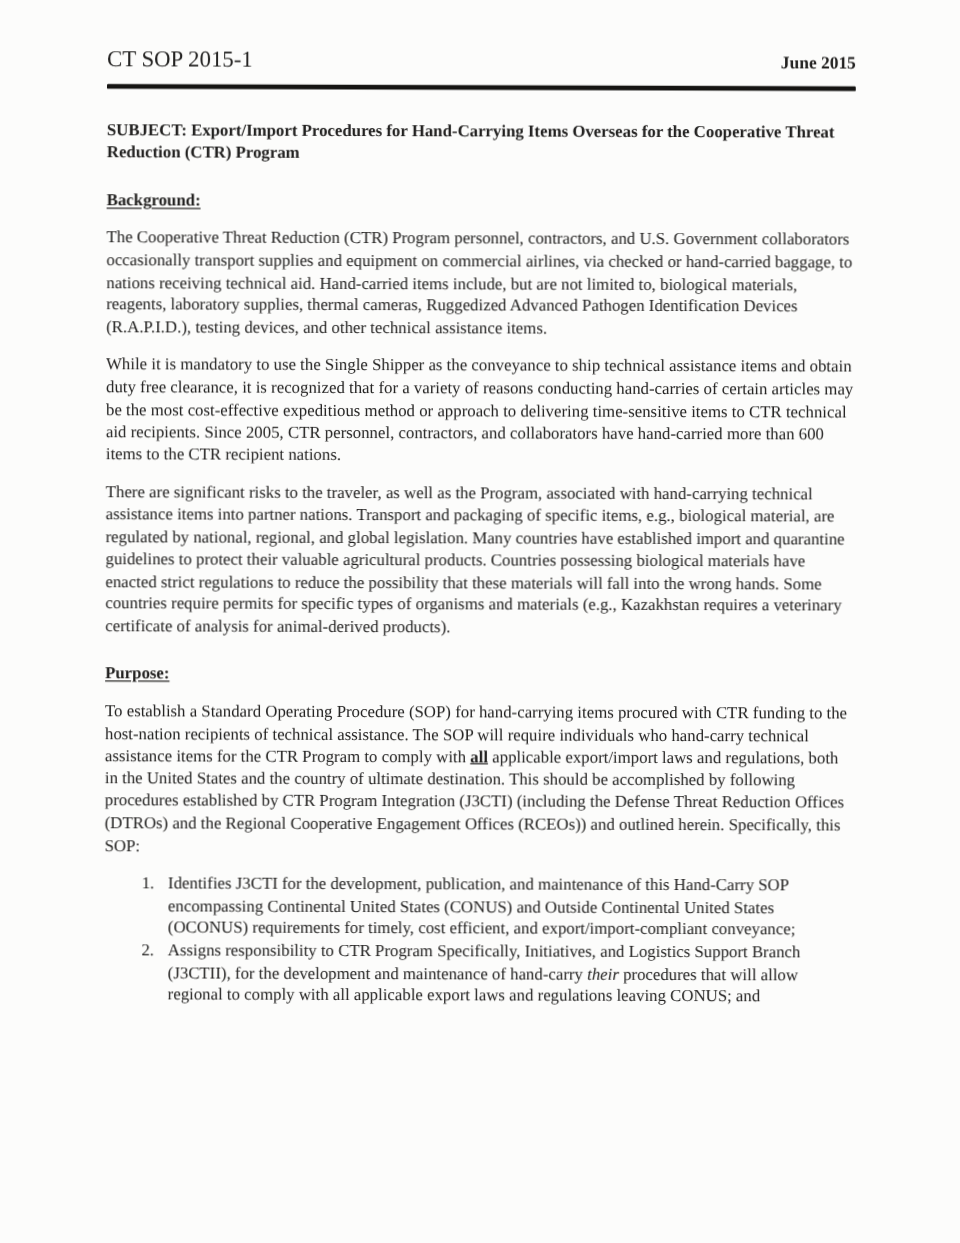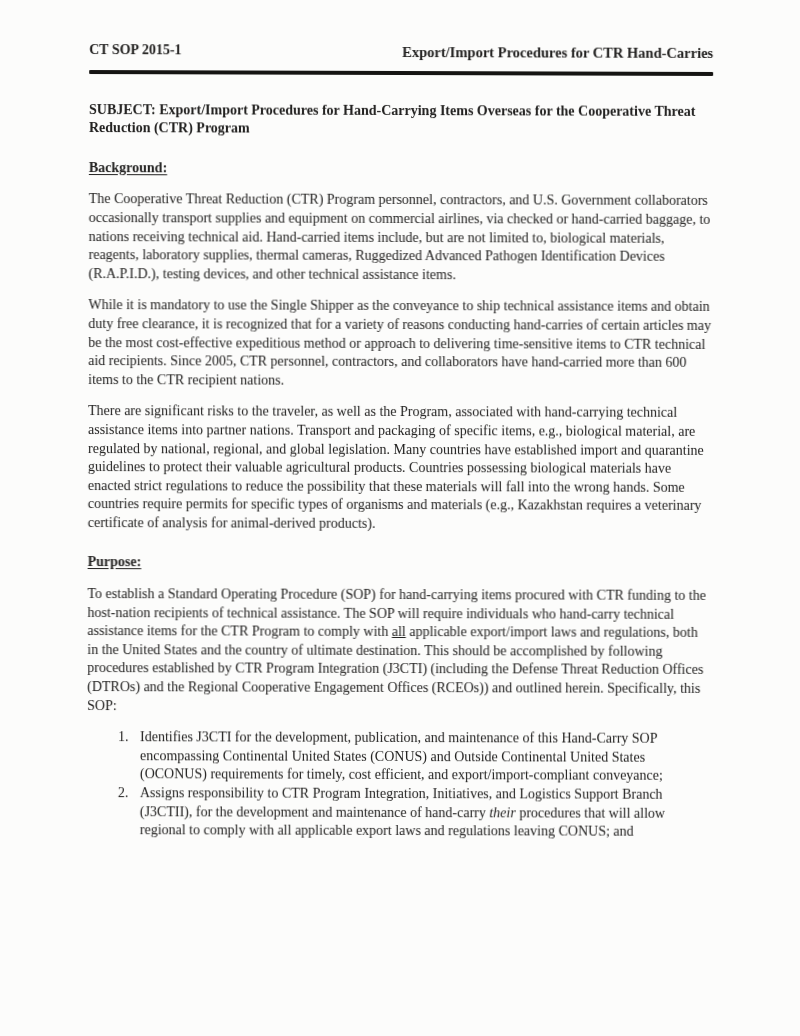--- a/index.html
+++ b/index.html
@@ -25,22 +25,22 @@
     filter: blur(0.22px);
     font-size: 14px;
     line-height: 18.6px;
   }
   .header-row {
     display: flex;
     justify-content: space-between;
     align-items: flex-end;
   }
   .doc-num {
-    font-weight: bold;
-    font-size: 14px;
+    font-weight: normal;
+    font-size: 19px;
     padding-bottom: 1px;
   }
   .header-right {
     text-align: right;
     font-weight: bold;
     font-size: 14.5px;
     line-height: 17.5px;
   }
   .rule {
     margin-top: 9px;
@@ -57,21 +57,21 @@
     font-size: 14px;
     font-weight: bold;
     text-decoration: underline;
     text-underline-offset: 2px;
   }
   .para {
     margin: 13px 0 0 0;
     text-align: left;
   }
   .emph-bu {
-    font-weight: normal;
+    font-weight: bold;
     text-decoration: underline;
     margin-top: 32px;
   }
   .numbered-list {
     margin-top: 13px;
   }
   .list-item {
     display: flex;
     align-items: flex-start;
   }
@@ -87,21 +87,21 @@
 </style>
 </head>
 <body>
 
 <div class="page">
   <div class="content">
 
     <div class="header-row">
       <div class="doc-num">CT SOP 2015-1</div>
       <div class="header-right">
-        <div>Export/Import Procedures for CTR Hand-Carries</div>
+        <div>June 2015</div>
       </div>
     </div>
 
     <div class="rule"></div>
 
     <p class="subject">SUBJECT:  Export/Import Procedures for Hand-Carrying Items Overseas for the Cooperative Threat Reduction (CTR) Program</p>
 
     <h3 class="section-heading">Background:</h3>
 
     <p class="para">The Cooperative Threat Reduction (CTR) Program personnel, contractors, and U.S. Government collaborators occasionally transport supplies and equipment on commercial airlines, via checked or hand-carried baggage, to nations receiving technical aid.  Hand-carried items include, but are not limited to, biological materials, reagents, laboratory supplies, thermal cameras, Ruggedized Advanced Pathogen Identification Devices (R.A.P.I.D.), testing devices, and other technical assistance items.</p>
@@ -112,18 +112,18 @@
 
     <p class="para"><span>To establish a Standard Operating Procedure (SOP) for hand-carrying items procured with CTR funding to the host-nation recipients of technical assistance.  The SOP will require individuals who hand-carry technical assistance items for the CTR Program to comply with </span><span class="emph-bu">all</span><span> applicable export/import laws and regulations, both in the United States and the country of ultimate destination.  This should be accomplished by following procedures established by CTR Program Integration (J3CTI) (including the Defense Threat Reduction Offices (DTROs) and the Regional Cooperative Engagement Offices (RCEOs)) and outlined herein.  Specifically, this SOP:</span></p>
 
     <div class="numbered-list">
       <div class="list-item">
         <span class="list-num">1.</span>
         <span class="list-text">Identifies J3CTI for the development, publication, and maintenance of this Hand-Carry SOP encompassing Continental United States (CONUS) and Outside Continental United States (OCONUS) requirements for timely, cost efficient, and export/import-compliant conveyance;</span>
       </div>
       <div class="list-item">
         <span class="list-num">2.</span>
-        <span class="list-text"><span>Assigns responsibility to CTR Program Integration, Initiatives, and Logistics Support Branch (J3CTII), for the development and maintenance of hand-carry </span><em>their</em><span> procedures that will allow regional to comply with all applicable export laws and regulations leaving CONUS; and</span></span>
+        <span class="list-text"><span>Assigns responsibility to CTR Program Specifically, Initiatives, and Logistics Support Branch (J3CTII), for the development and maintenance of hand-carry </span><em>their</em><span> procedures that will allow regional to comply with all applicable export laws and regulations leaving CONUS; and</span></span>
       </div>
     </div>
 
   </div>
 </div>
 
 </body></html>

